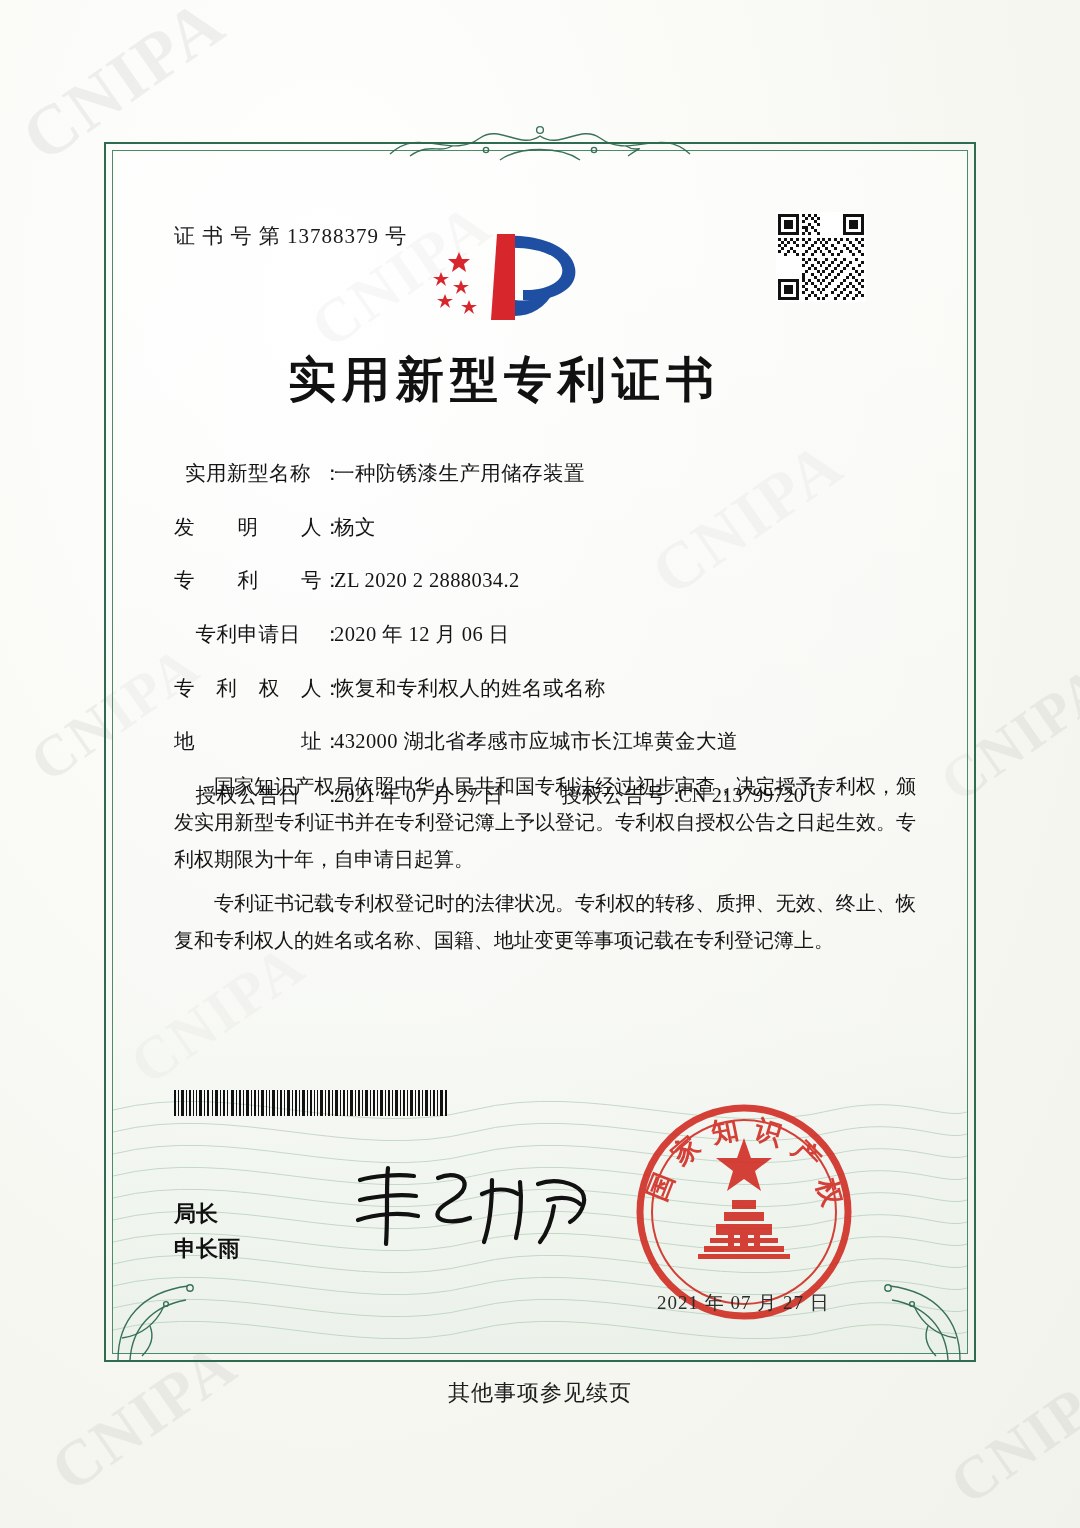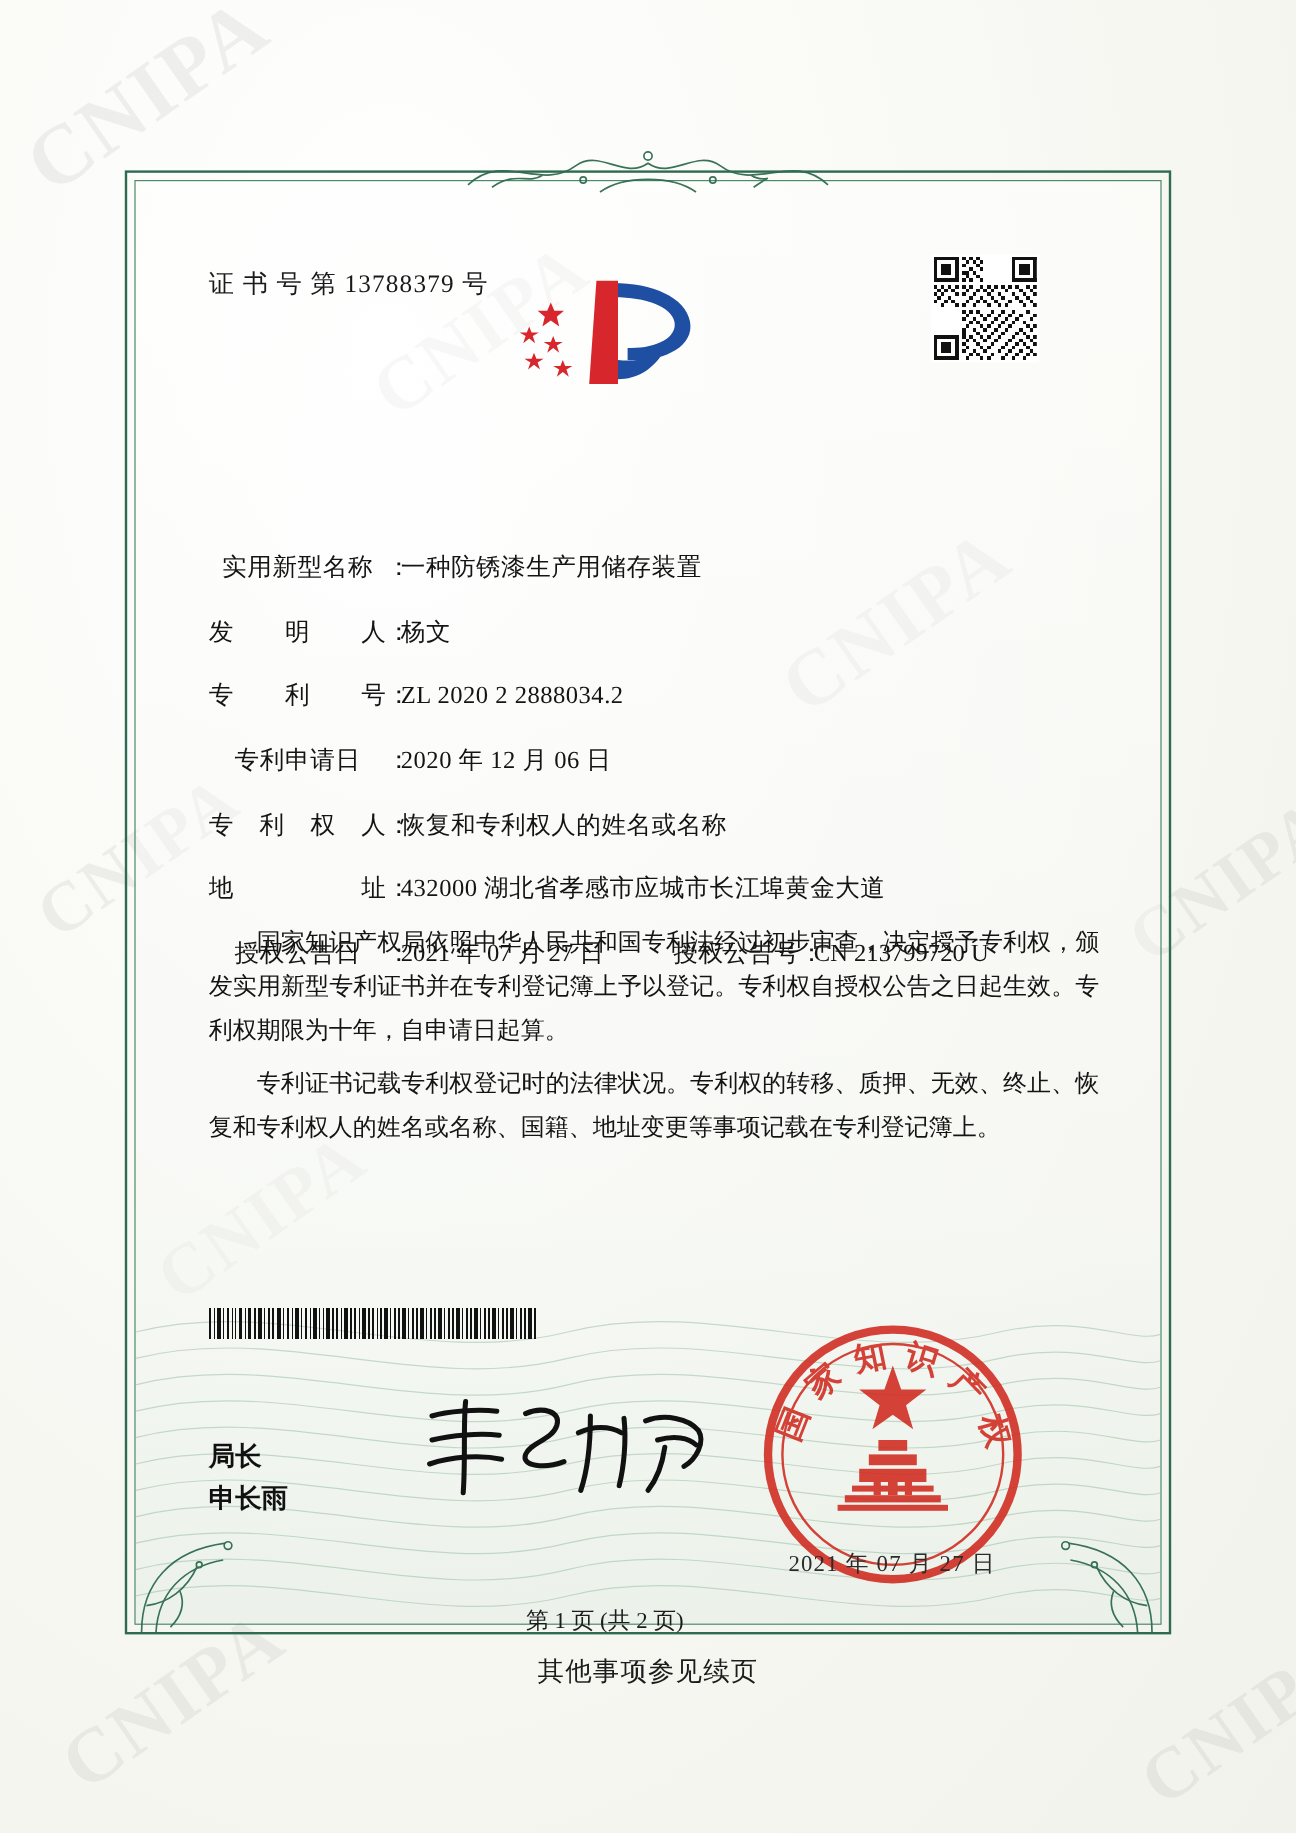--- a/index.html
+++ b/index.html
@@ -533,20 +533,21 @@
         <g fill="#d8272c">
           <polygon points="40,24 43,31 51,31 45,36 47,44 40,39 33,44 35,36 29,31 37,31"></polygon>
           <polygon points="22,44 24,49 30,49 25,52 27,58 22,54 17,58 19,52 14,49 20,49"></polygon>
           <polygon points="42,52 44,57 50,57 45,60 47,66 42,62 37,66 39,60 34,57 40,57"></polygon>
           <polygon points="26,66 28,71 34,71 29,74 31,80 26,76 21,80 23,74 18,71 24,71"></polygon>
           <polygon points="50,72 52,77 58,77 53,80 55,86 50,82 45,86 47,80 42,77 48,77"></polygon>
         </g>
       </g>
     </svg>
 
+    <div class="title">实用新型专利证书</div>
 
     <div class="fields">
 
       <div class="field-row">
         <div class="f-label">实用新型名称</div>
         <div class="f-colon">：</div>
         <div class="f-value">一种防锈漆生产用储存装置</div>
       </div>
 
       <div class="field-row">
@@ -731,17 +732,16 @@
 
         <path id="sealArc" d="M 32,118 A 80,80 0 0 1 192,118" fill="none"></path>
         <text font-family="'Liberation Serif', serif" font-size="27" font-weight="bold" fill="#d0281e" letter-spacing="3">
           <textPath href="#sealArc" startOffset="6%">国 家 知 识 产 权 局</textPath>
         </text>
       </g>
     </svg>
 
     <div class="seal-date">2021 年 07 月 27 日</div>
 
-    <div class="page-num">第 1 页 (共 2 页)</div>
   </div>
 
   <div class="footer-note">其他事项参见续页</div>
 </div>
 
 </body></html>

